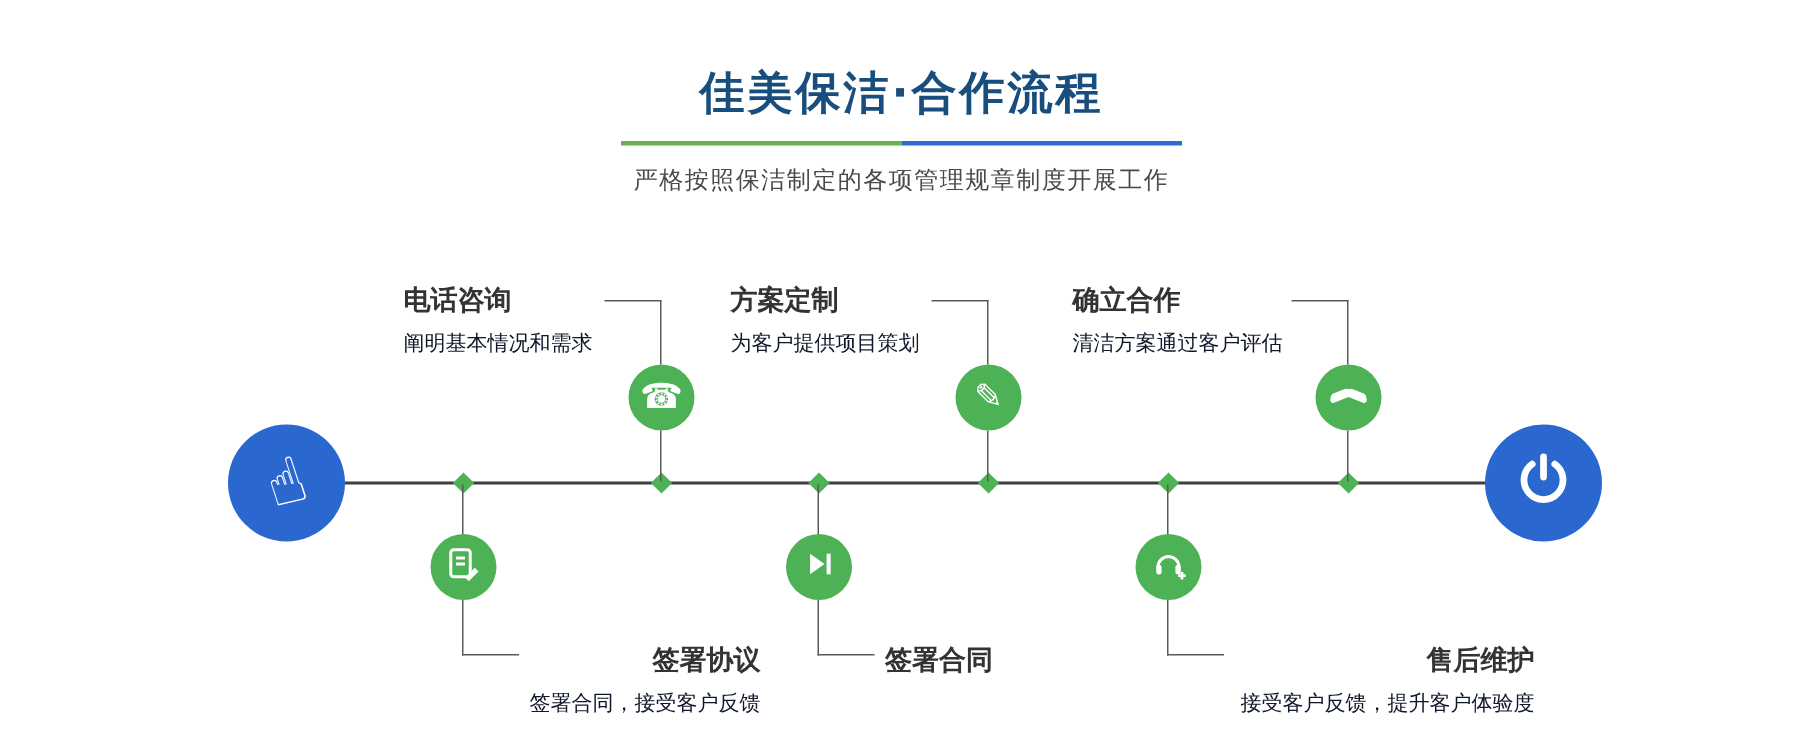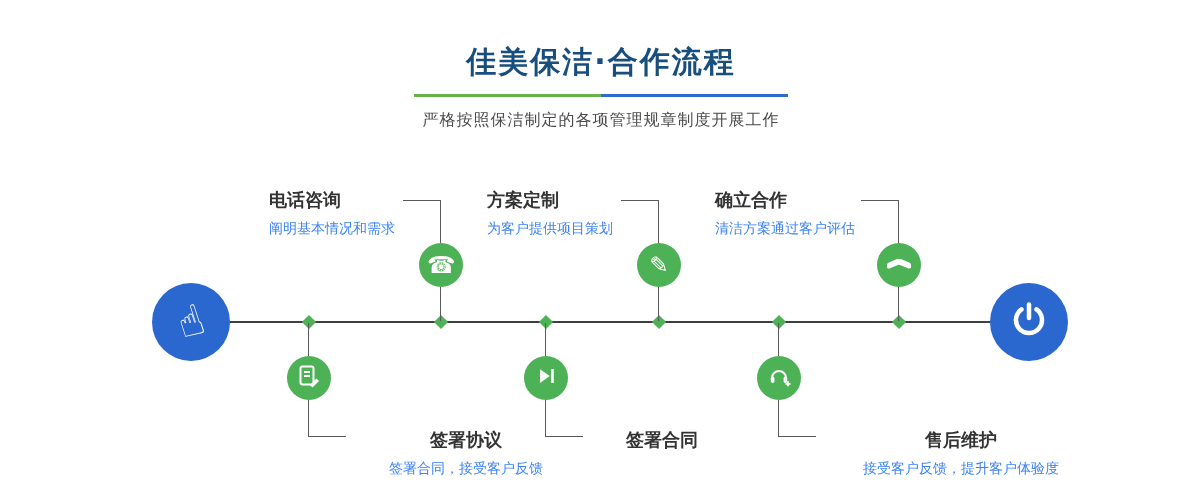--- a/index.html
+++ b/index.html
@@ -35,23 +35,23 @@
                  justify-content:center; color:#fff; }
   .glyph-icon { font-size:23px; line-height:1; }
 
   
   .v-line { position:absolute; width:1px; background:#5a5a5a; }
   .h-line { position:absolute; height:1px; background:#5a5a5a; }
 
   
   .step-label { position:absolute; white-space:nowrap; }
   .step-label.top { text-align:left; }
-  .step-label.bottom { text-align:center;margin-left:36px; }
+  .step-label.bottom { text-align:right; }
   .step-title { font-size:18px; font-weight:bold; color:#333; }
-  .step-desc  { font-size:14px; color:#3b82f6; margin-top:8px; }
+  .step-desc  { font-size:14px; color:#0f172a; margin-top:8px; }
 </style>
 </head>
 <body>
 
 <div class="canvas">
 
   <div class="title">佳美保洁·合作流程</div>
   <div class="divider">
     <span class="seg-green"></span>
     <span class="seg-blue"></span>

